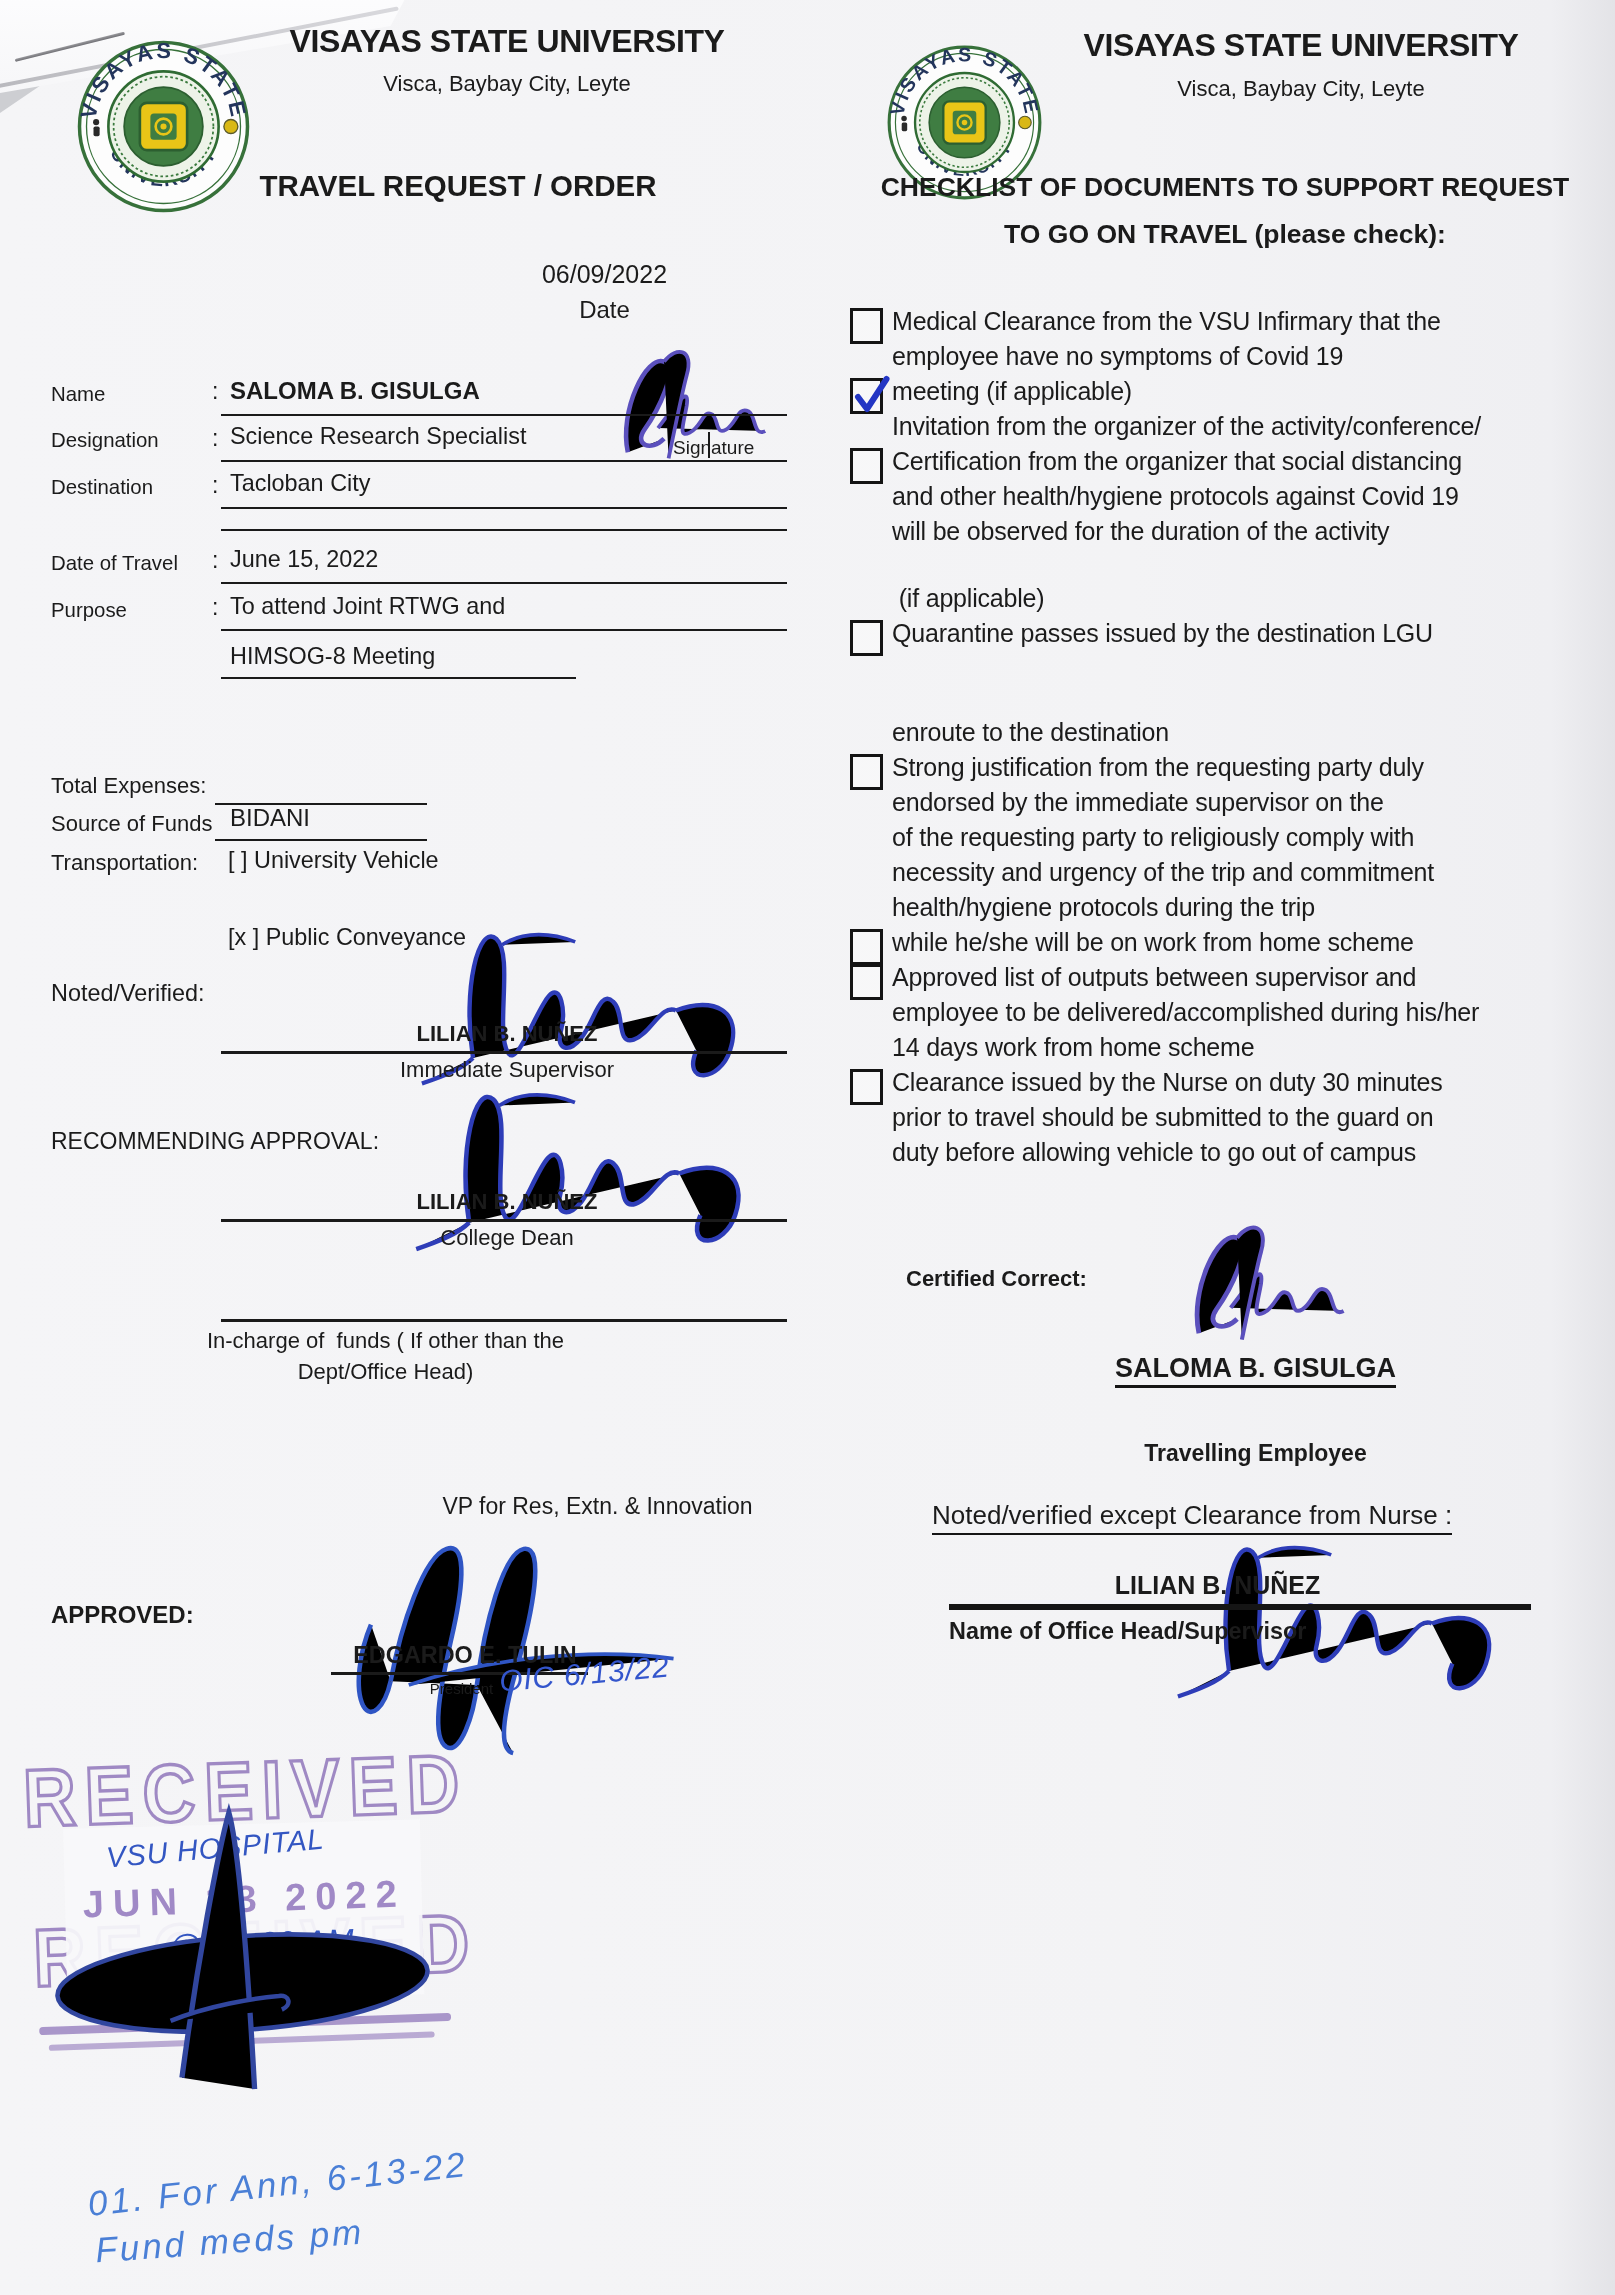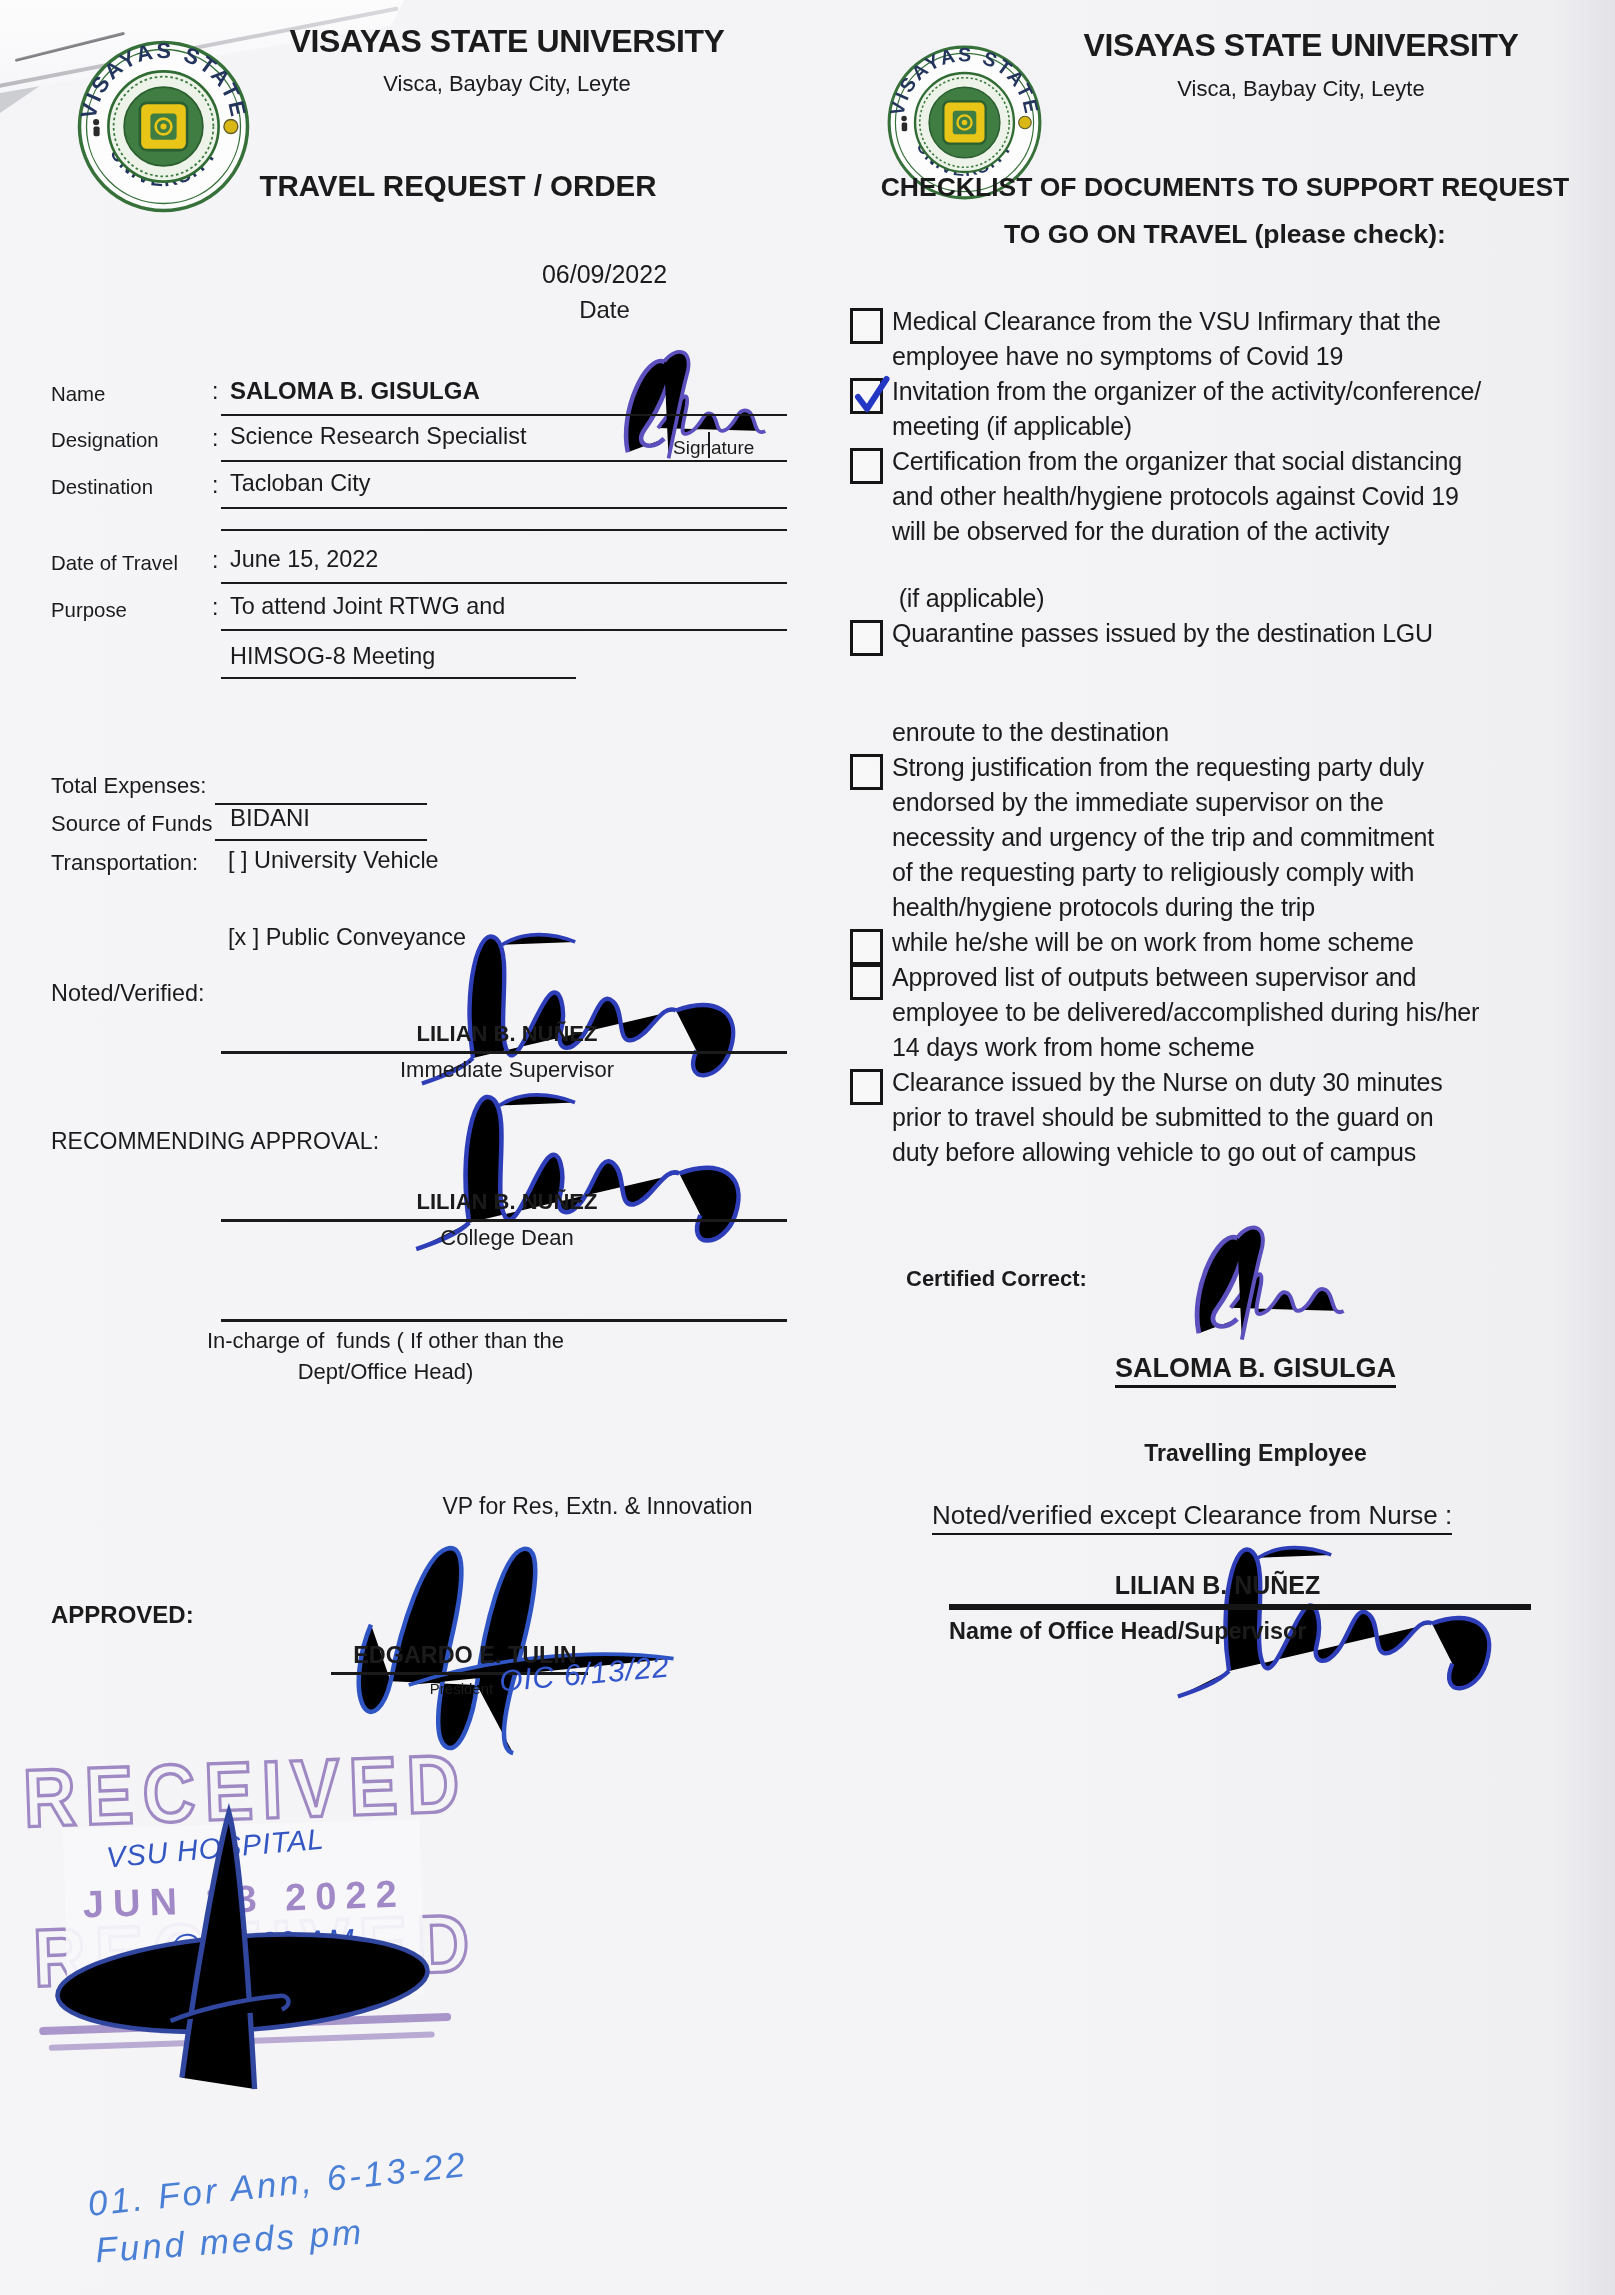--- a/index.html
+++ b/index.html
@@ -214,22 +214,22 @@
         <div class="chk-line">employee have no symptoms of Covid 19</div>
       </div>
     </div>
     <div class="chk-item">
       <span class="chk-box">
         <svg class="chk-check" viewBox="0 0 56 60">
           <path d="M12 32 L24 48 L50 8" fill="none" stroke="#2336c4" stroke-width="8" stroke-linecap="round" stroke-linejoin="round"></path>
         </svg>
       </span>
       <div class="chk-lines">
+        <div class="chk-line">meeting (if applicable)</div>
         <div class="chk-line">Invitation from the organizer of the activity/conference/</div>
-        <div class="chk-line">meeting (if applicable)</div>
       </div>
     </div>
     <div class="chk-item">
       <span class="chk-box"></span>
       <div class="chk-lines">
         <div class="chk-line">Certification from the organizer that social distancing</div>
         <div class="chk-line">and other health/hygiene protocols against Covid 19</div>
         <div class="chk-line">will be observed for the duration of the activity</div>
         <div class="chk-gap"></div>
         <div class="chk-line"> (if applicable)</div>
@@ -242,22 +242,22 @@
         <div class="chk-gap"></div>
         <div class="chk-gap"></div>
         <div class="chk-line">enroute to the destination</div>
       </div>
     </div>
     <div class="chk-item">
       <span class="chk-box"></span>
       <div class="chk-lines">
         <div class="chk-line">Strong justification from the requesting party duly</div>
         <div class="chk-line">endorsed by the immediate supervisor on the</div>
+        <div class="chk-line">of the requesting party to religiously comply with</div>
         <div class="chk-line">necessity and urgency of the trip and commitment</div>
-        <div class="chk-line">of the requesting party to religiously comply with</div>
         <div class="chk-line">health/hygiene protocols during the trip</div>
       </div>
     </div>
     <div class="chk-item">
       <span class="chk-box"></span>
       <div class="chk-lines">
         <div class="chk-line">while he/she will be on work from home scheme</div>
       </div>
     </div>
     <div class="chk-item">

